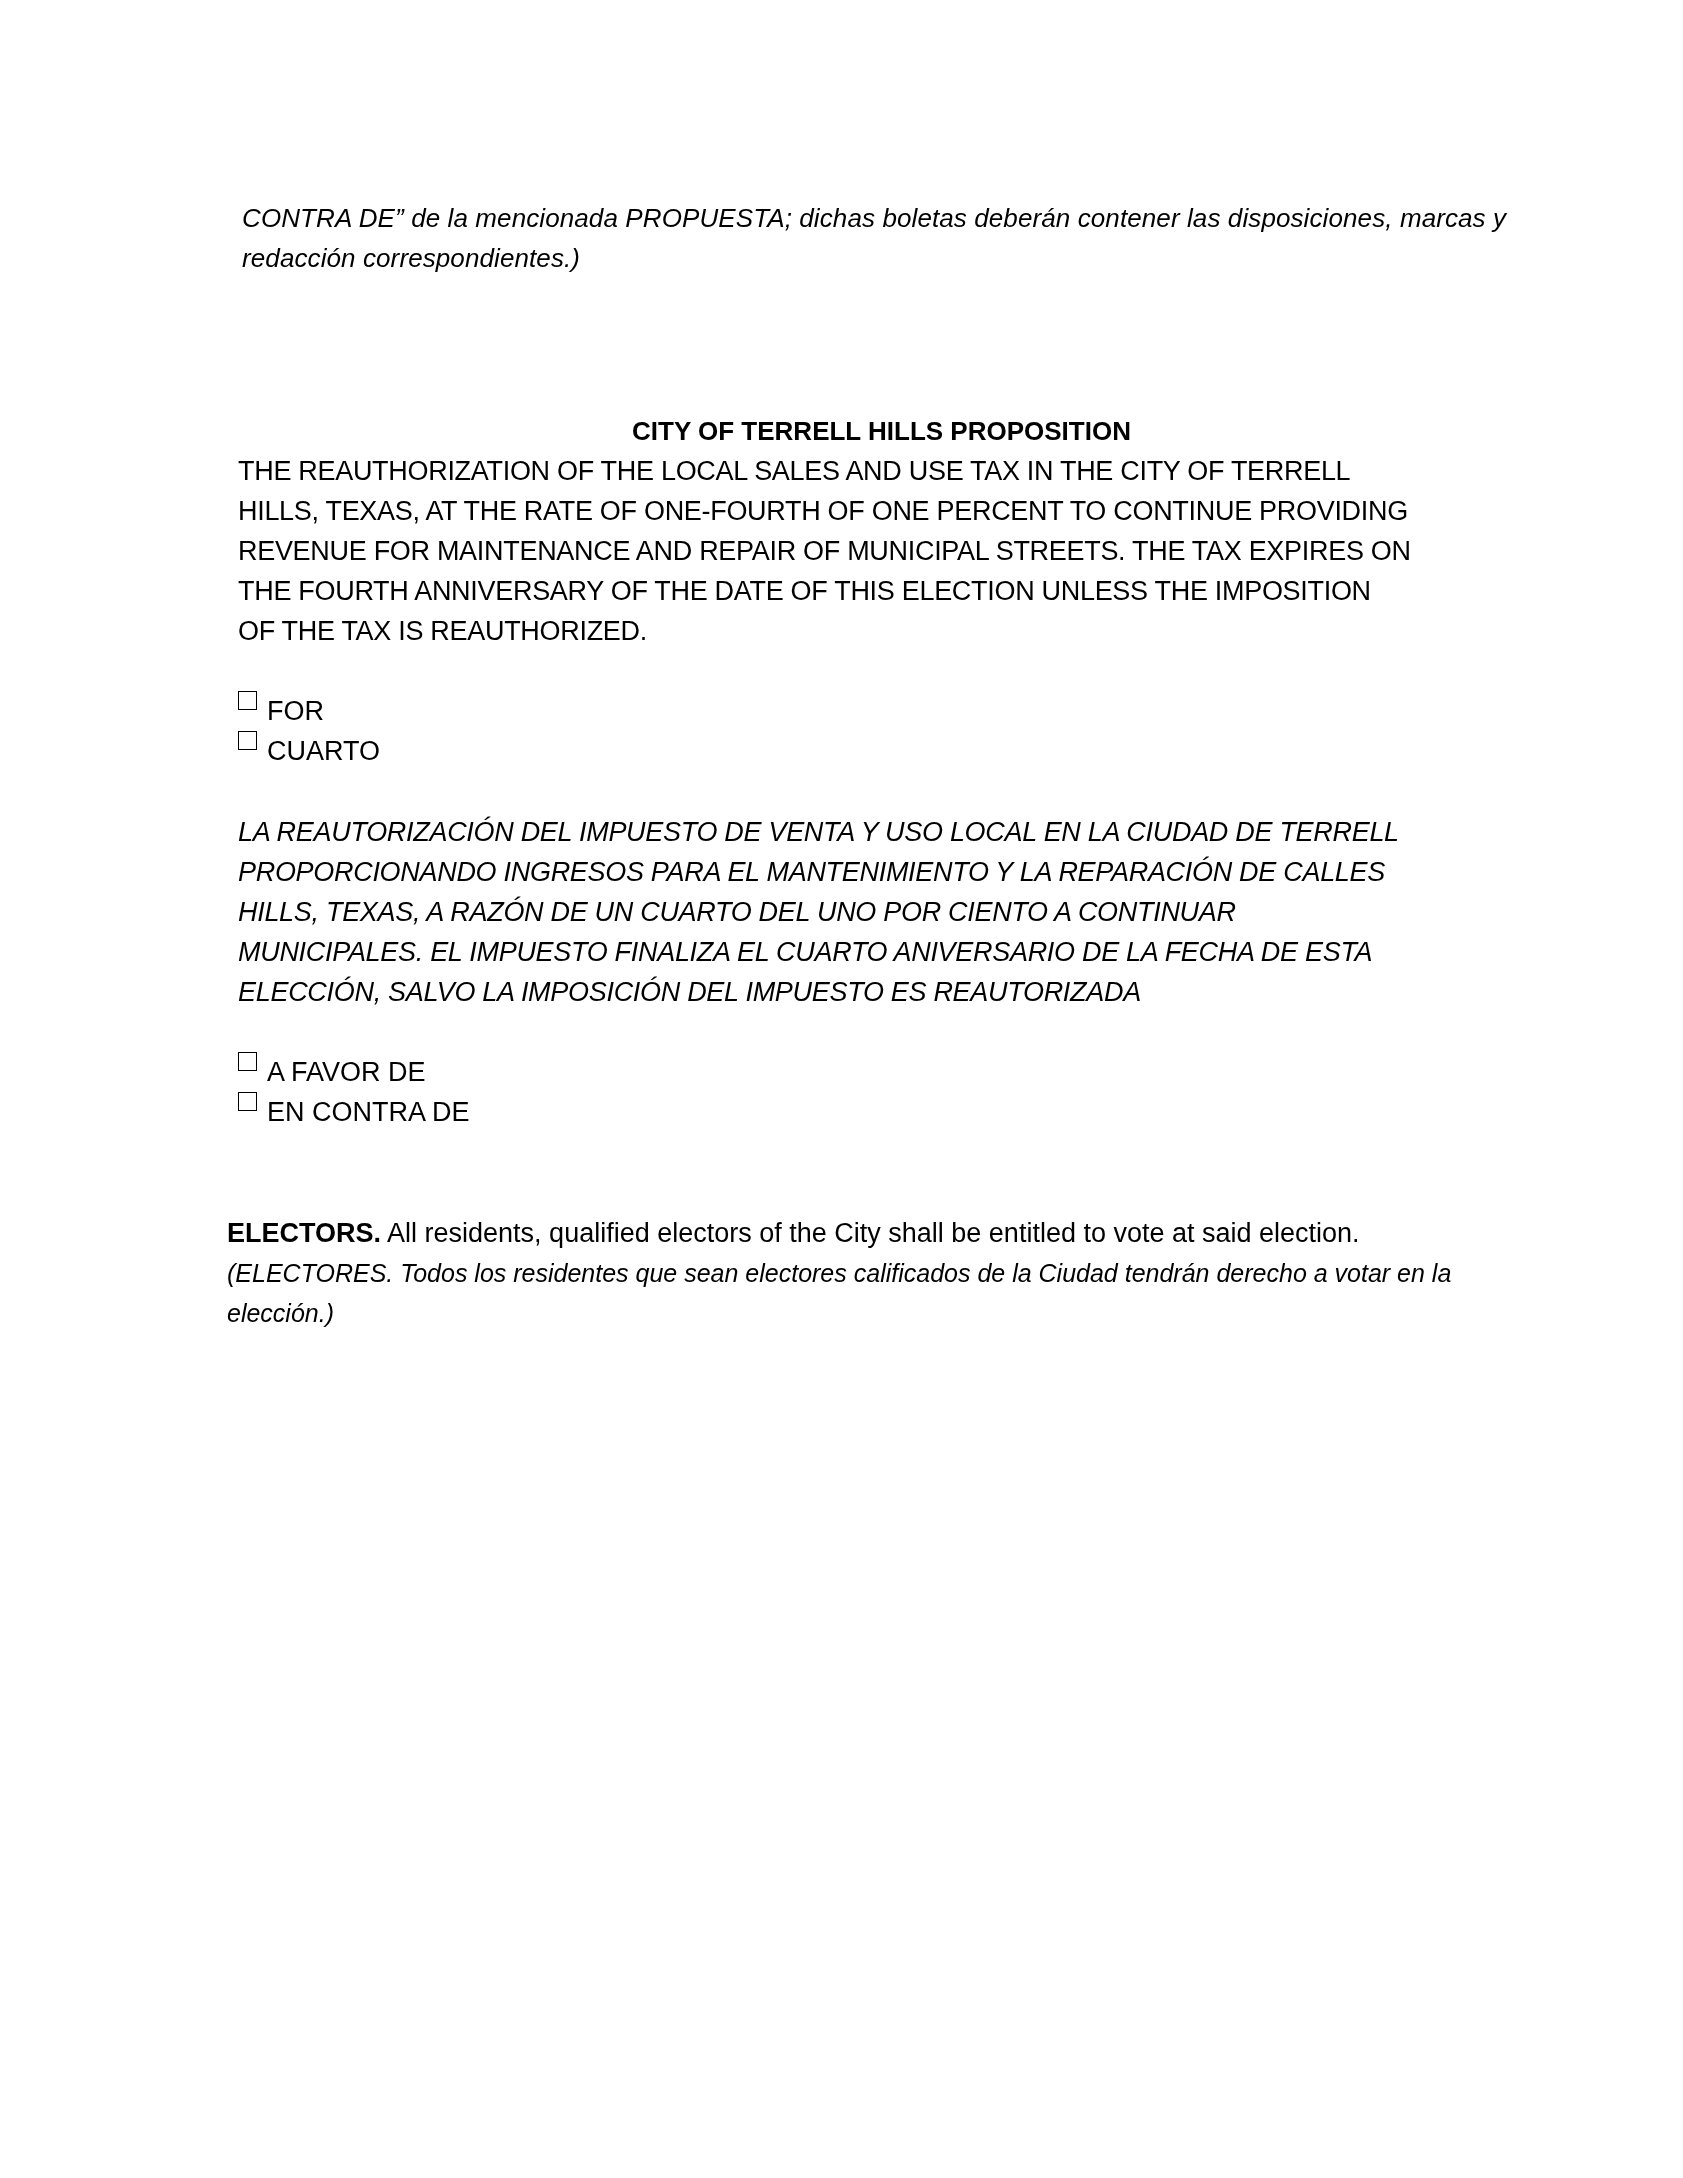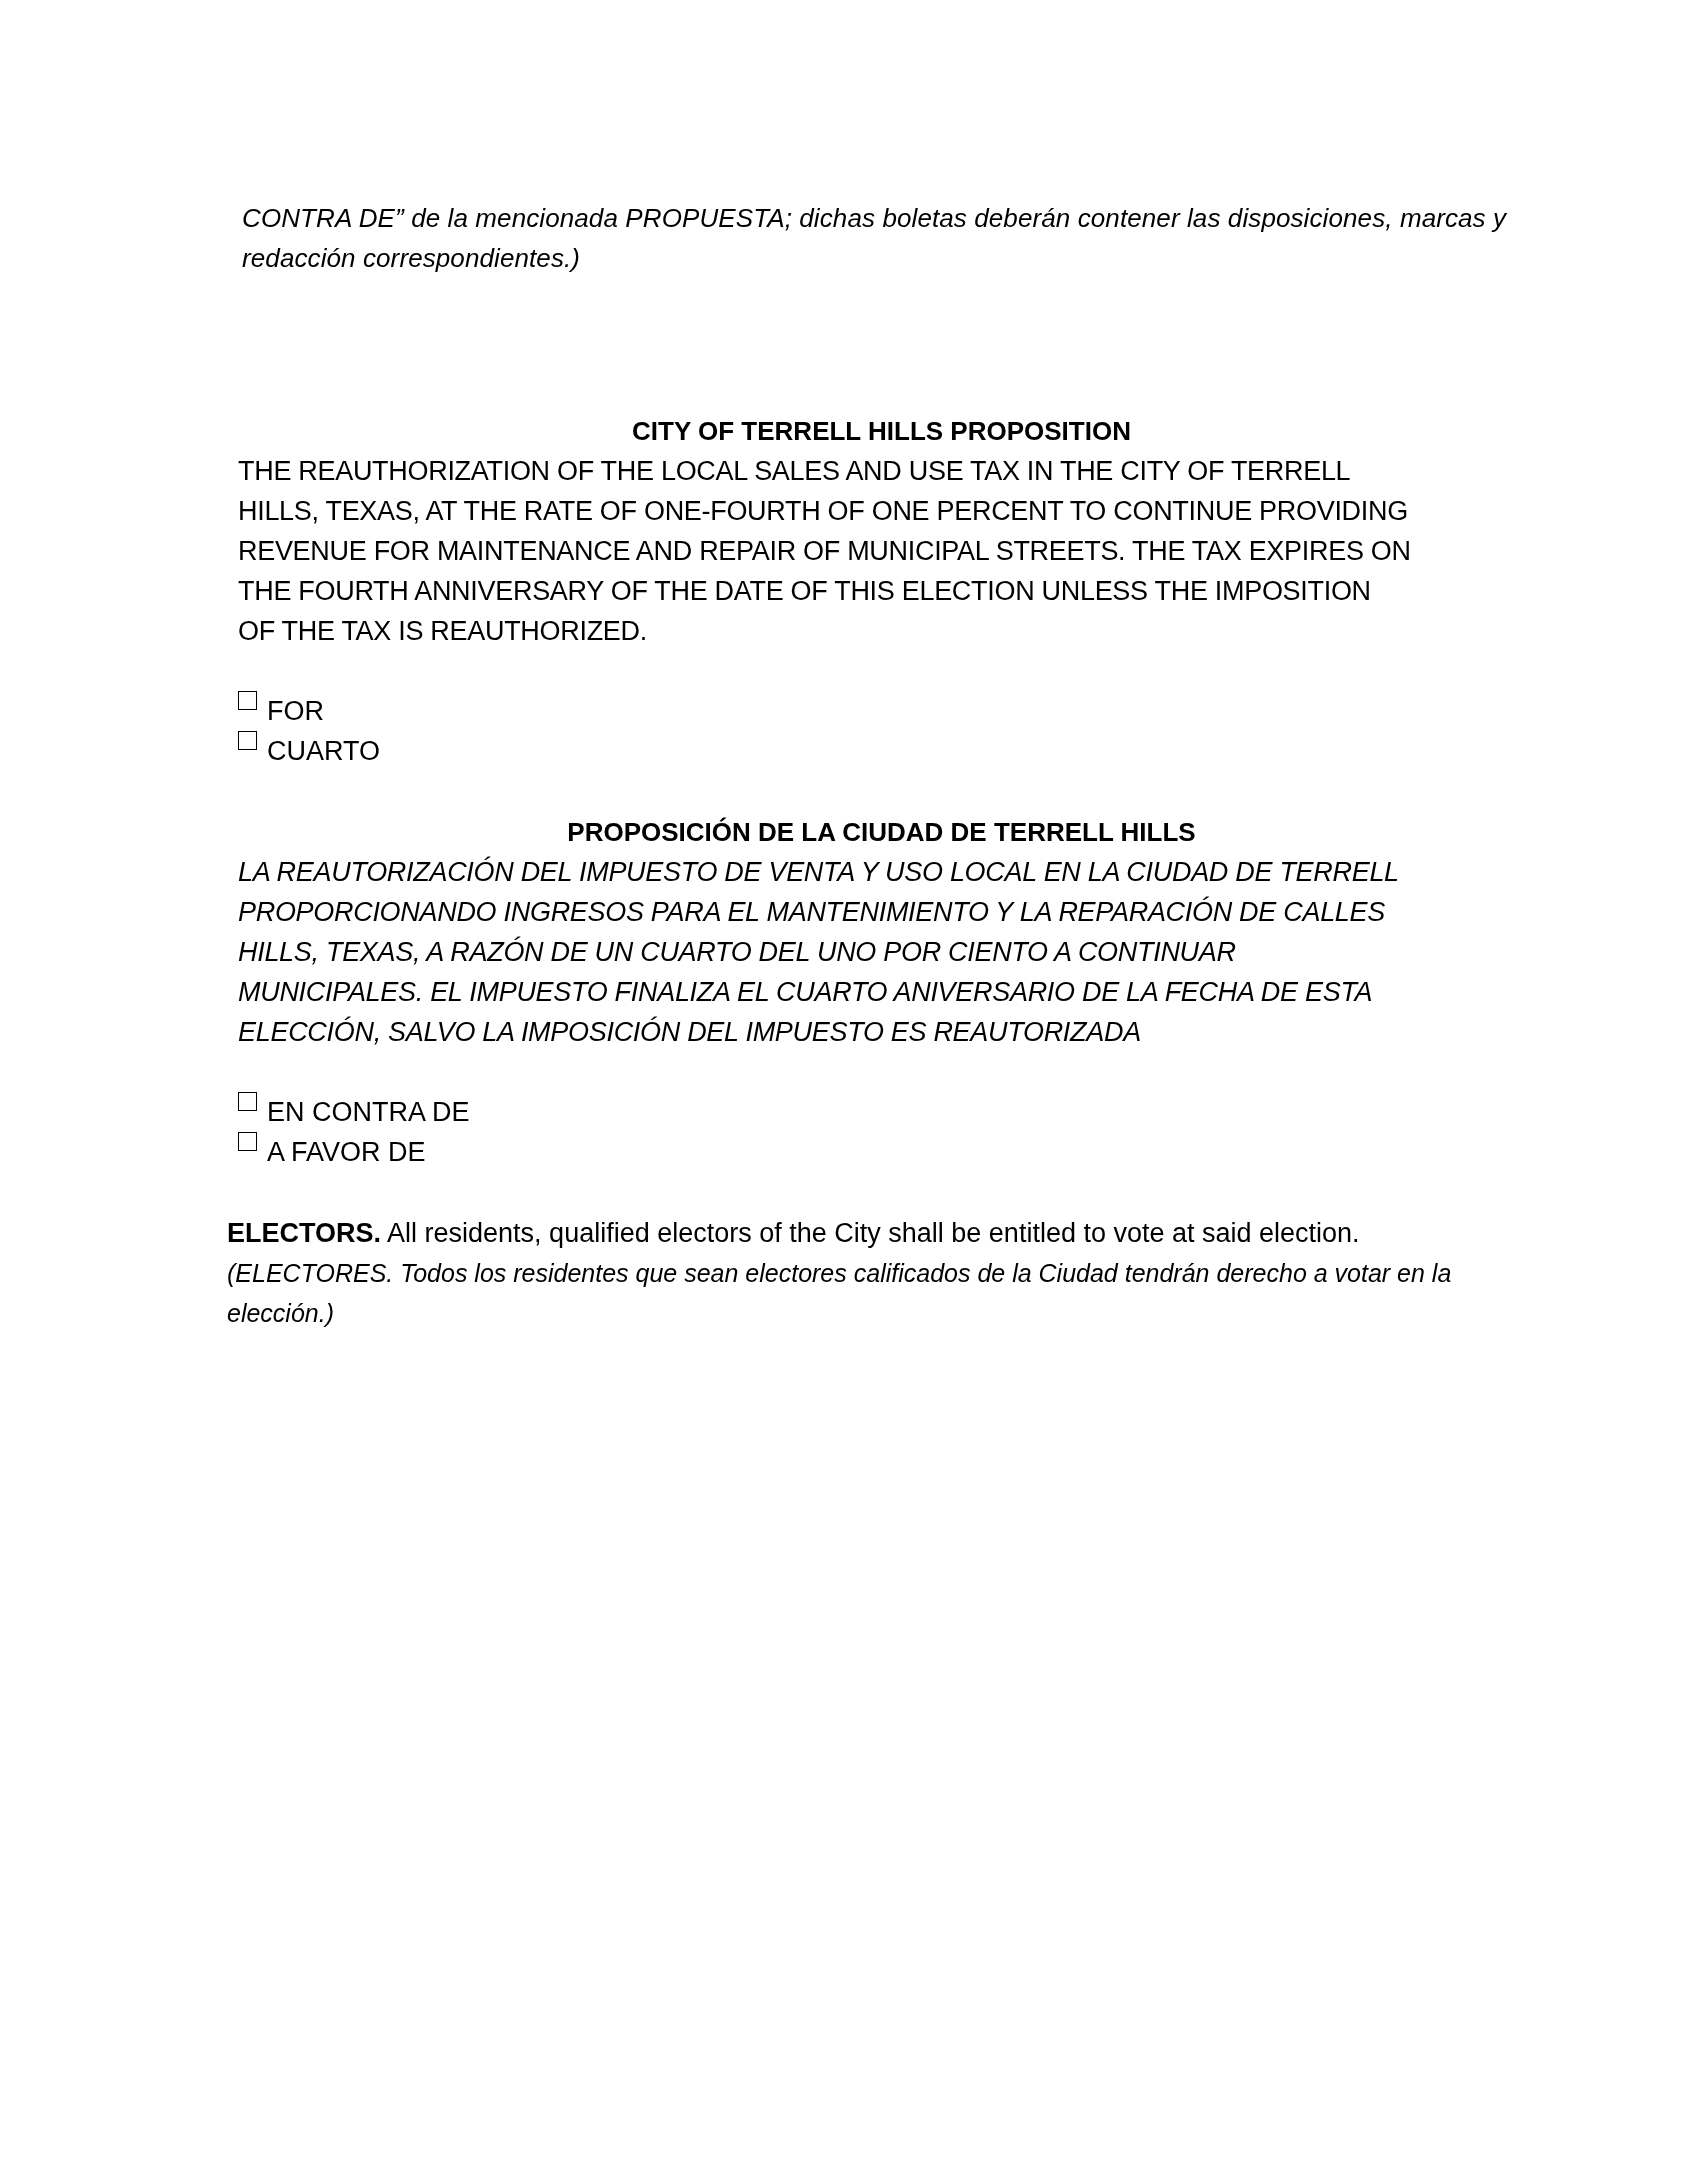--- a/index.html
+++ b/index.html
@@ -39,36 +39,35 @@
         <span>FOR</span>
       </div>
       <div class="choice">
         <span class="box"></span>
         <span>CUARTO</span>
       </div>
     </div>
   </div>
 
   <div class="section" style="top:812px;">
-    <div class="sec-title">PROPOSICIÓN DE LA CIUDAD DE TERRELL HILLS</div>
     <div class="sec-body es">
       <div>LA REAUTORIZACIÓN DEL IMPUESTO DE VENTA Y USO LOCAL EN LA CIUDAD DE TERRELL</div>
       <div>PROPORCIONANDO INGRESOS PARA EL MANTENIMIENTO Y LA REPARACIÓN DE CALLES</div>
       <div>HILLS, TEXAS, A RAZÓN DE UN CUARTO DEL UNO POR CIENTO A CONTINUAR</div>
       <div>MUNICIPALES. EL IMPUESTO FINALIZA EL CUARTO ANIVERSARIO DE LA FECHA DE ESTA</div>
       <div>ELECCIÓN, SALVO LA IMPOSICIÓN DEL IMPUESTO ES REAUTORIZADA</div>
     </div>
     <div class="choices">
       <div class="choice">
         <span class="box"></span>
-        <span>EN CONTRA DE</span>
+        <span>A FAVOR DE</span>
       </div>
       <div class="choice">
         <span class="box"></span>
-        <span>A FAVOR DE</span>
+        <span>EN CONTRA DE</span>
       </div>
     </div>
   </div>
 
   <div class="electors">
     <span class="lead">ELECTORS.</span><span> All residents, qualified electors of the City shall be entitled to vote at said election. </span><span class="es">(ELECTORES. Todos los residentes que sean electores calificados de la Ciudad tendrán derecho a votar en la elección.)</span>
   </div>
 
 </div>
 

